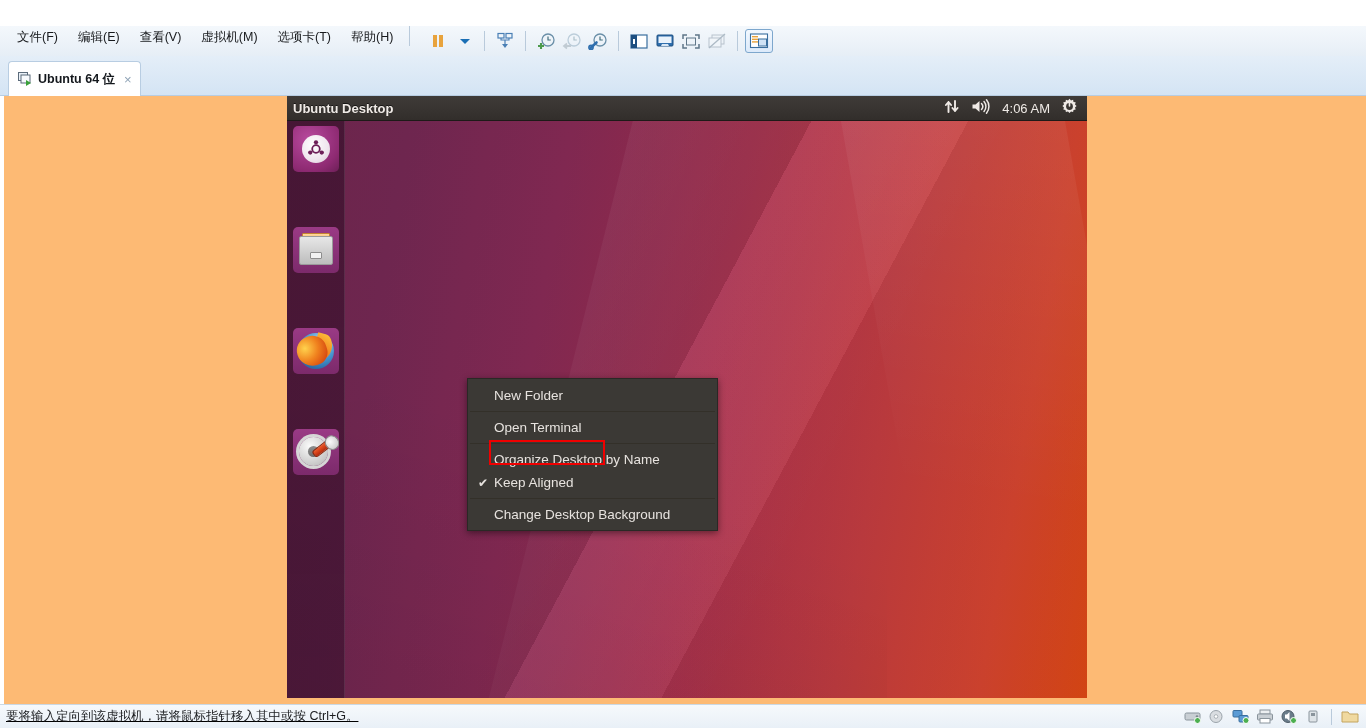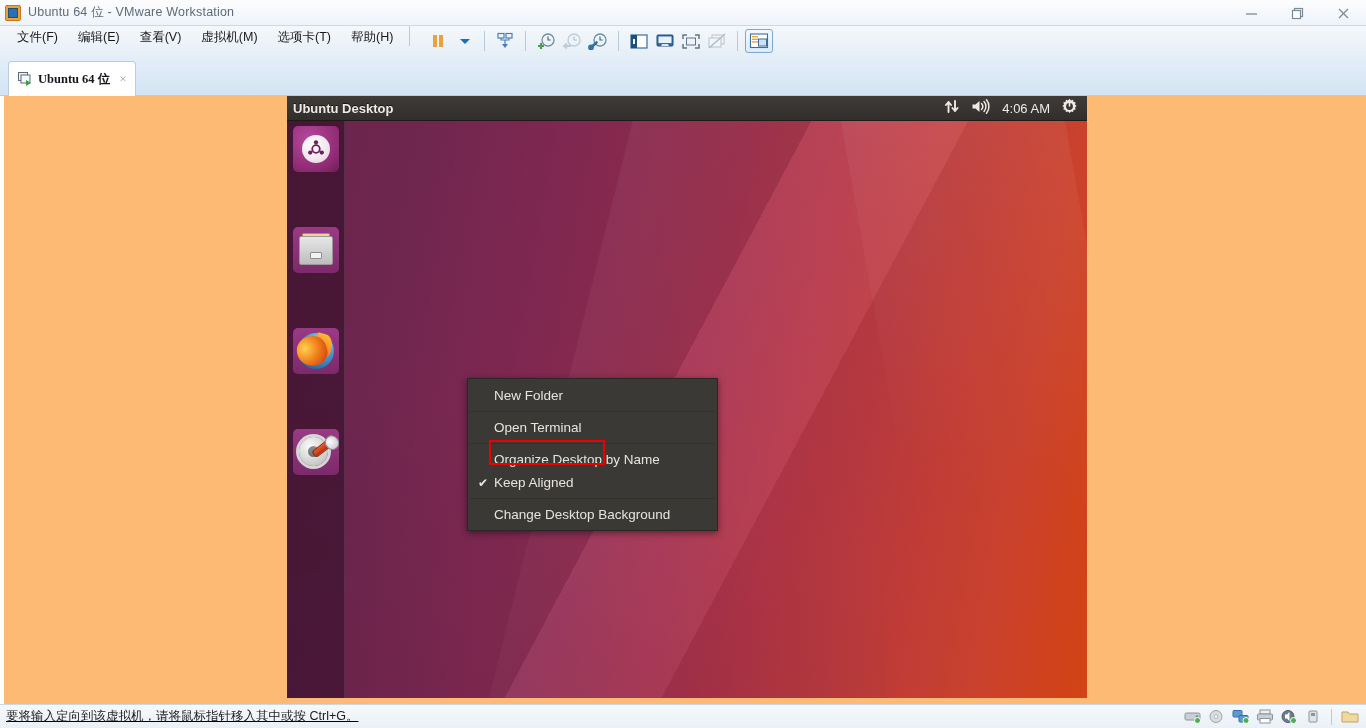--- a/index.html
+++ b/index.html
@@ -54,21 +54,21 @@
 
   
   .vm-tabstrip {
     position: absolute; left: 0; top: 56px; width: 1366px; height: 40px;
     background: linear-gradient(#e4eef8, #d4e4f4);
     border-bottom: 1px solid #b8cde2;
   }
   .vm-tab {
     position: absolute; left: 8px; top: 5px; height: 35px; padding: 0 8px 0 8px;
     background: #ffffff; border: 1px solid #b8cde2; border-bottom: none;
-    border-radius: 4px 4px 0 0; display: flex; align-items: center; font-family: Liberation Serif, serif;
+    border-radius: 4px 4px 0 0; display: flex; align-items: center;
   }
   .vm-tab-icon { width: 16px; height: 16px; position: relative; margin-right: 5px; }
   .vm-tab-label { font-size: 12.5px; font-weight: bold; color: #14181d; }
   .vm-tab-close { margin-left: 9px; color: #8fa3b6; font-size: 13px; }
 
   
   .vm-stage {
     position: absolute; left: 4px; top: 96px; width: 1366px; height: 608px;
     background: #fdba74;
   }
@@ -208,46 +208,20 @@
   .vm-status-text { margin-left: 6px; font-size: 12.5px; color: #1a1c1f; }
   .vm-status-devices { margin-left: auto; display: flex; align-items: center; gap: 6px; padding-right: 7px; }
   .dev-icon { width: 18px; height: 16px; position: relative; }
   .dev-sep { width: 1px; height: 16px; background: #b9cadb; margin: 0 3px; }
 </style>
 </head>
 <body>
 
 <div id="app">
 
-  <div class="vm-titlebar">
-    <div class="vm-title-icon">
-      <div class="o1"></div>
-        <div class="o2"></div>
-    </div>
-    <div class="vm-title-text">Ubuntu 64 位 - VMware Workstation</div>
-    <div class="win-btns">
-      <div class="win-btn">
-        <svg width="13" height="13" viewBox="0 0 13 13">
-            <line x1="1" y1="7" x2="12" y2="7" stroke="#7b8a99" stroke-width="1.3"></line>
-          </svg>
-      </div>
-      <div class="win-btn">
-        <svg width="13" height="13" viewBox="0 0 13 13">
-          <rect x="3.5" y="1.5" width="8" height="8" fill="none" stroke="#7b8a99" stroke-width="1.2"></rect>
-          <rect x="1.5" y="3.5" width="8" height="8" fill="#fdfdfe" stroke="#7b8a99" stroke-width="1.2"></rect>
-        </svg>
-      </div>
-      <div class="win-btn">
-        <svg width="13" height="13" viewBox="0 0 13 13">
-          <line x1="2" y1="2" x2="11" y2="11" stroke="#7b8a99" stroke-width="1.3"></line>
-          <line x1="11" y1="2" x2="2" y2="11" stroke="#7b8a99" stroke-width="1.3"></line>
-        </svg>
-      </div>
-    </div>
-  </div>
 
   <div class="vm-menubar">
     <div class="vm-menu-item">文件(F)</div>
     <div class="vm-menu-item">编辑(E)</div>
     <div class="vm-menu-item">查看(V)</div>
     <div class="vm-menu-item">虚拟机(M)</div>
     <div class="vm-menu-item">选项卡(T)</div>
     <div class="vm-menu-item">帮助(H)</div>
 
     <div class="tb-sep"></div>

